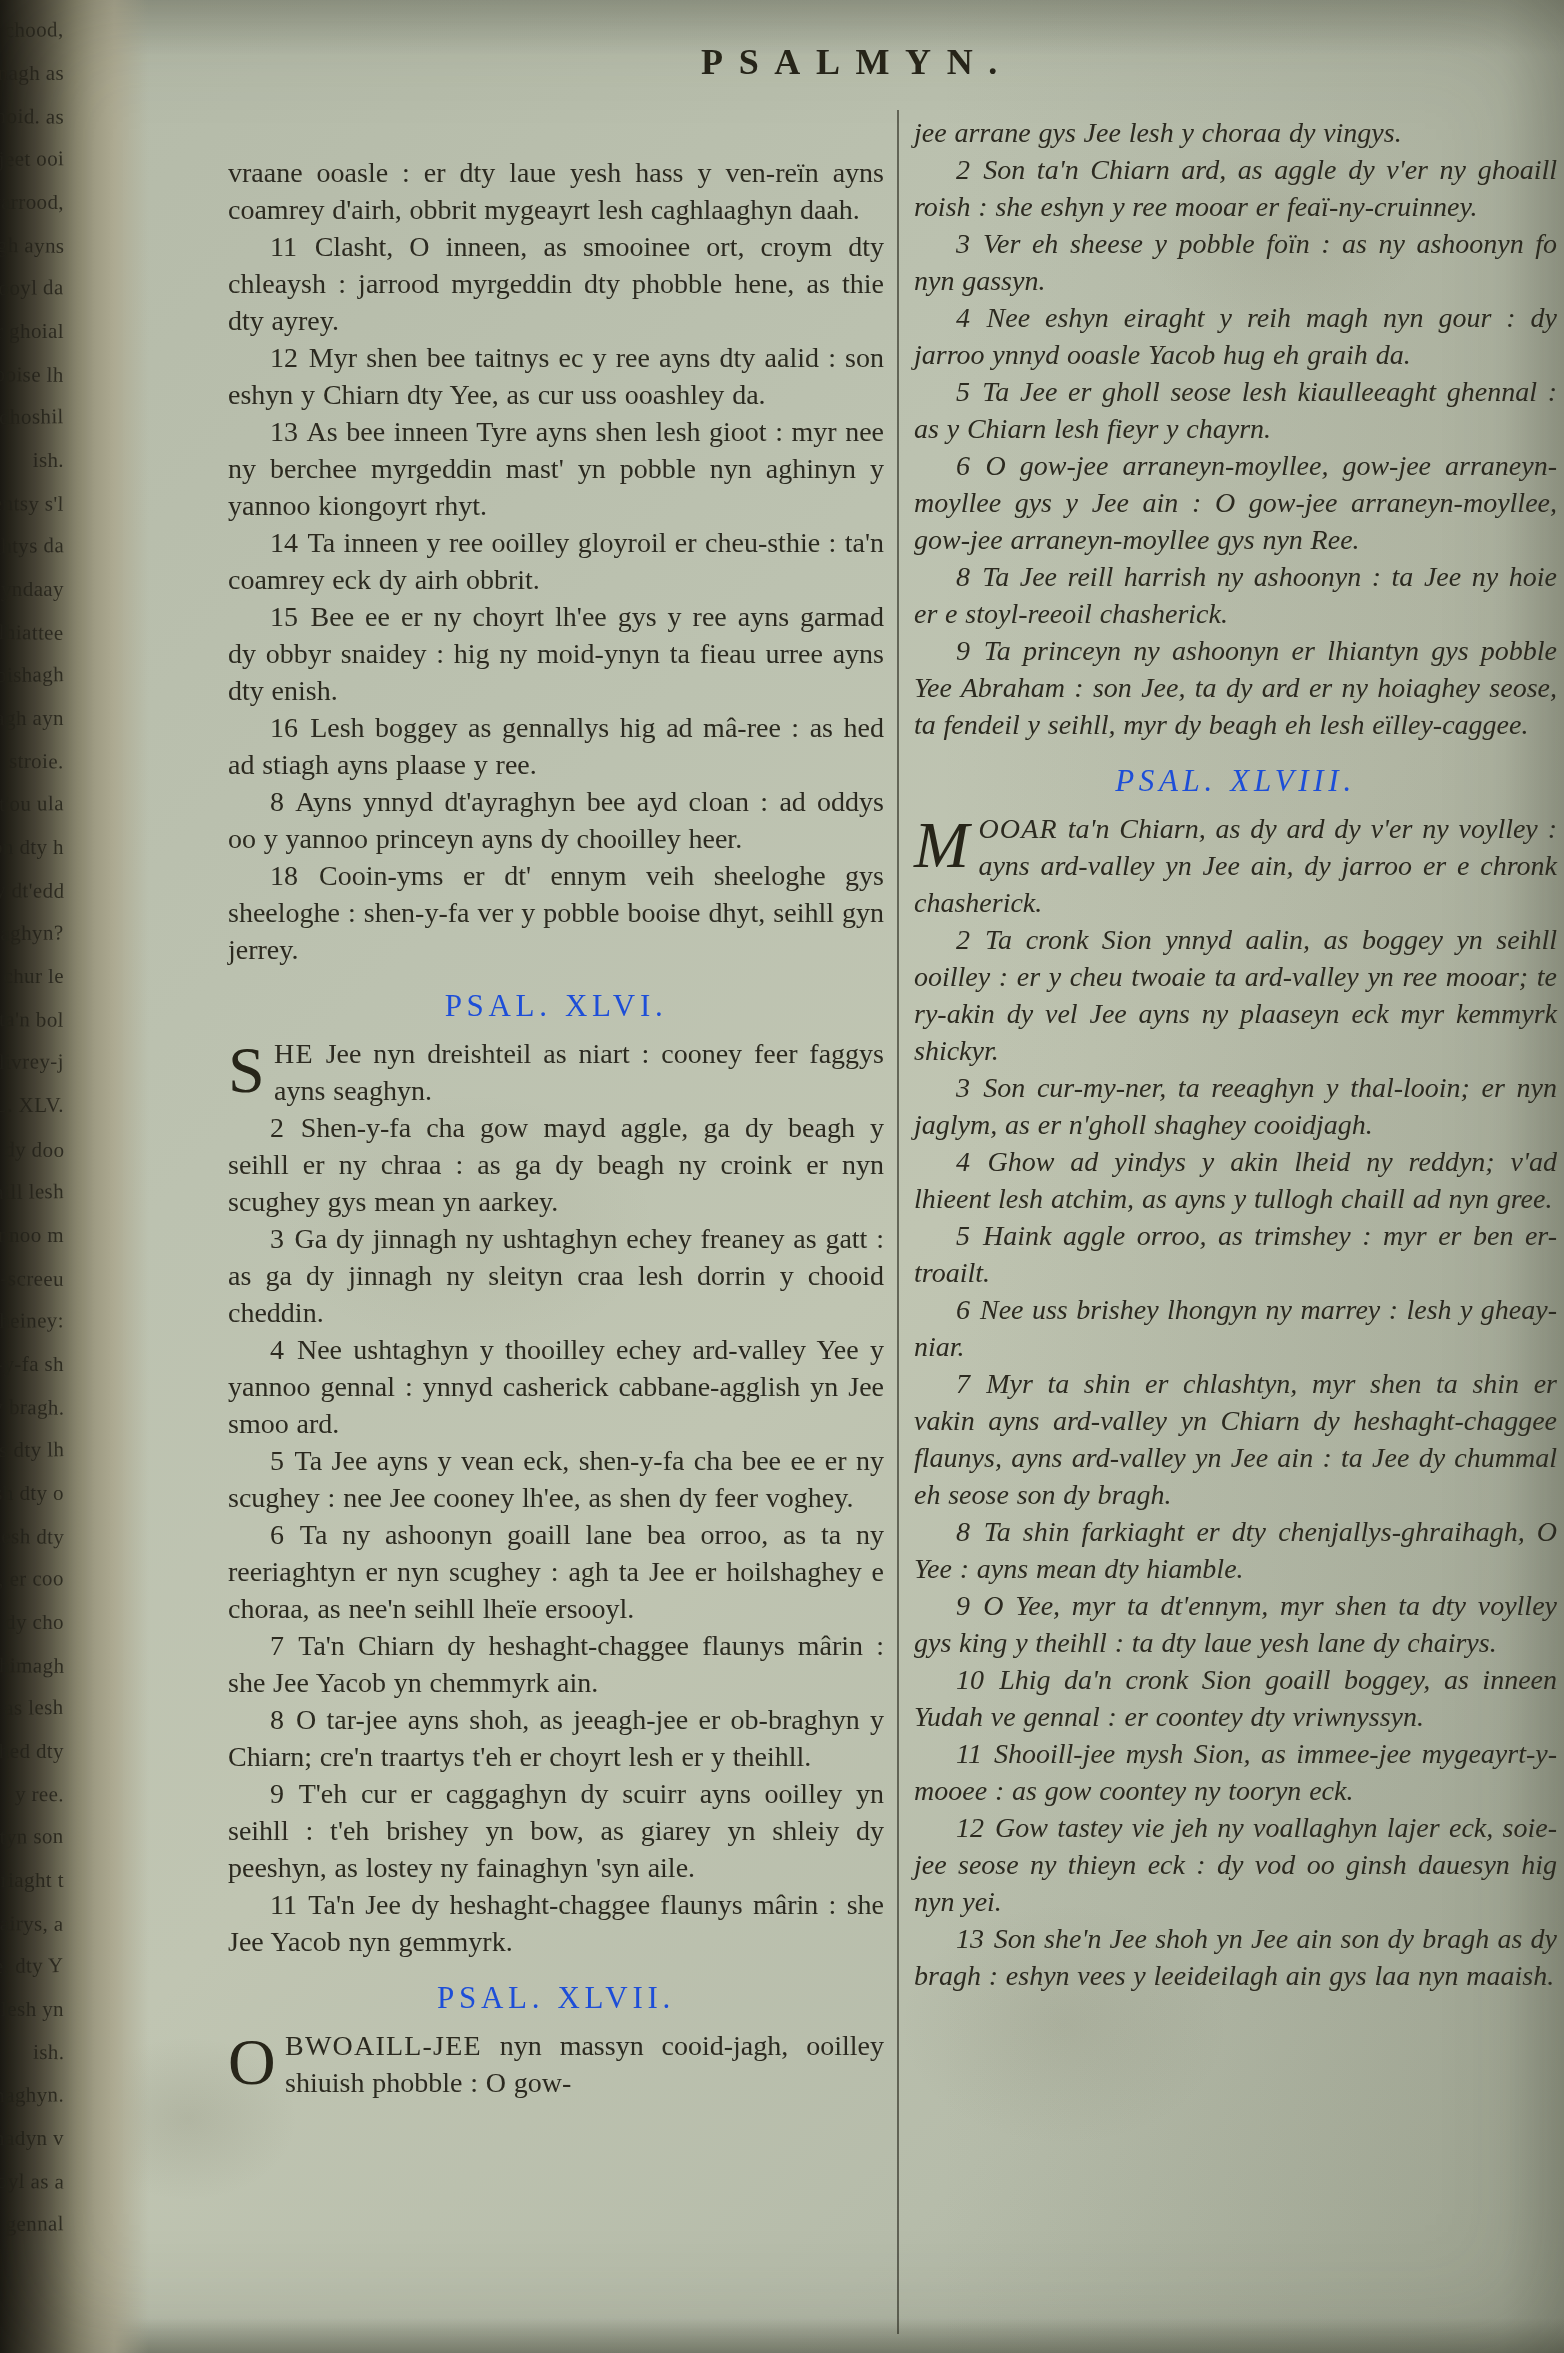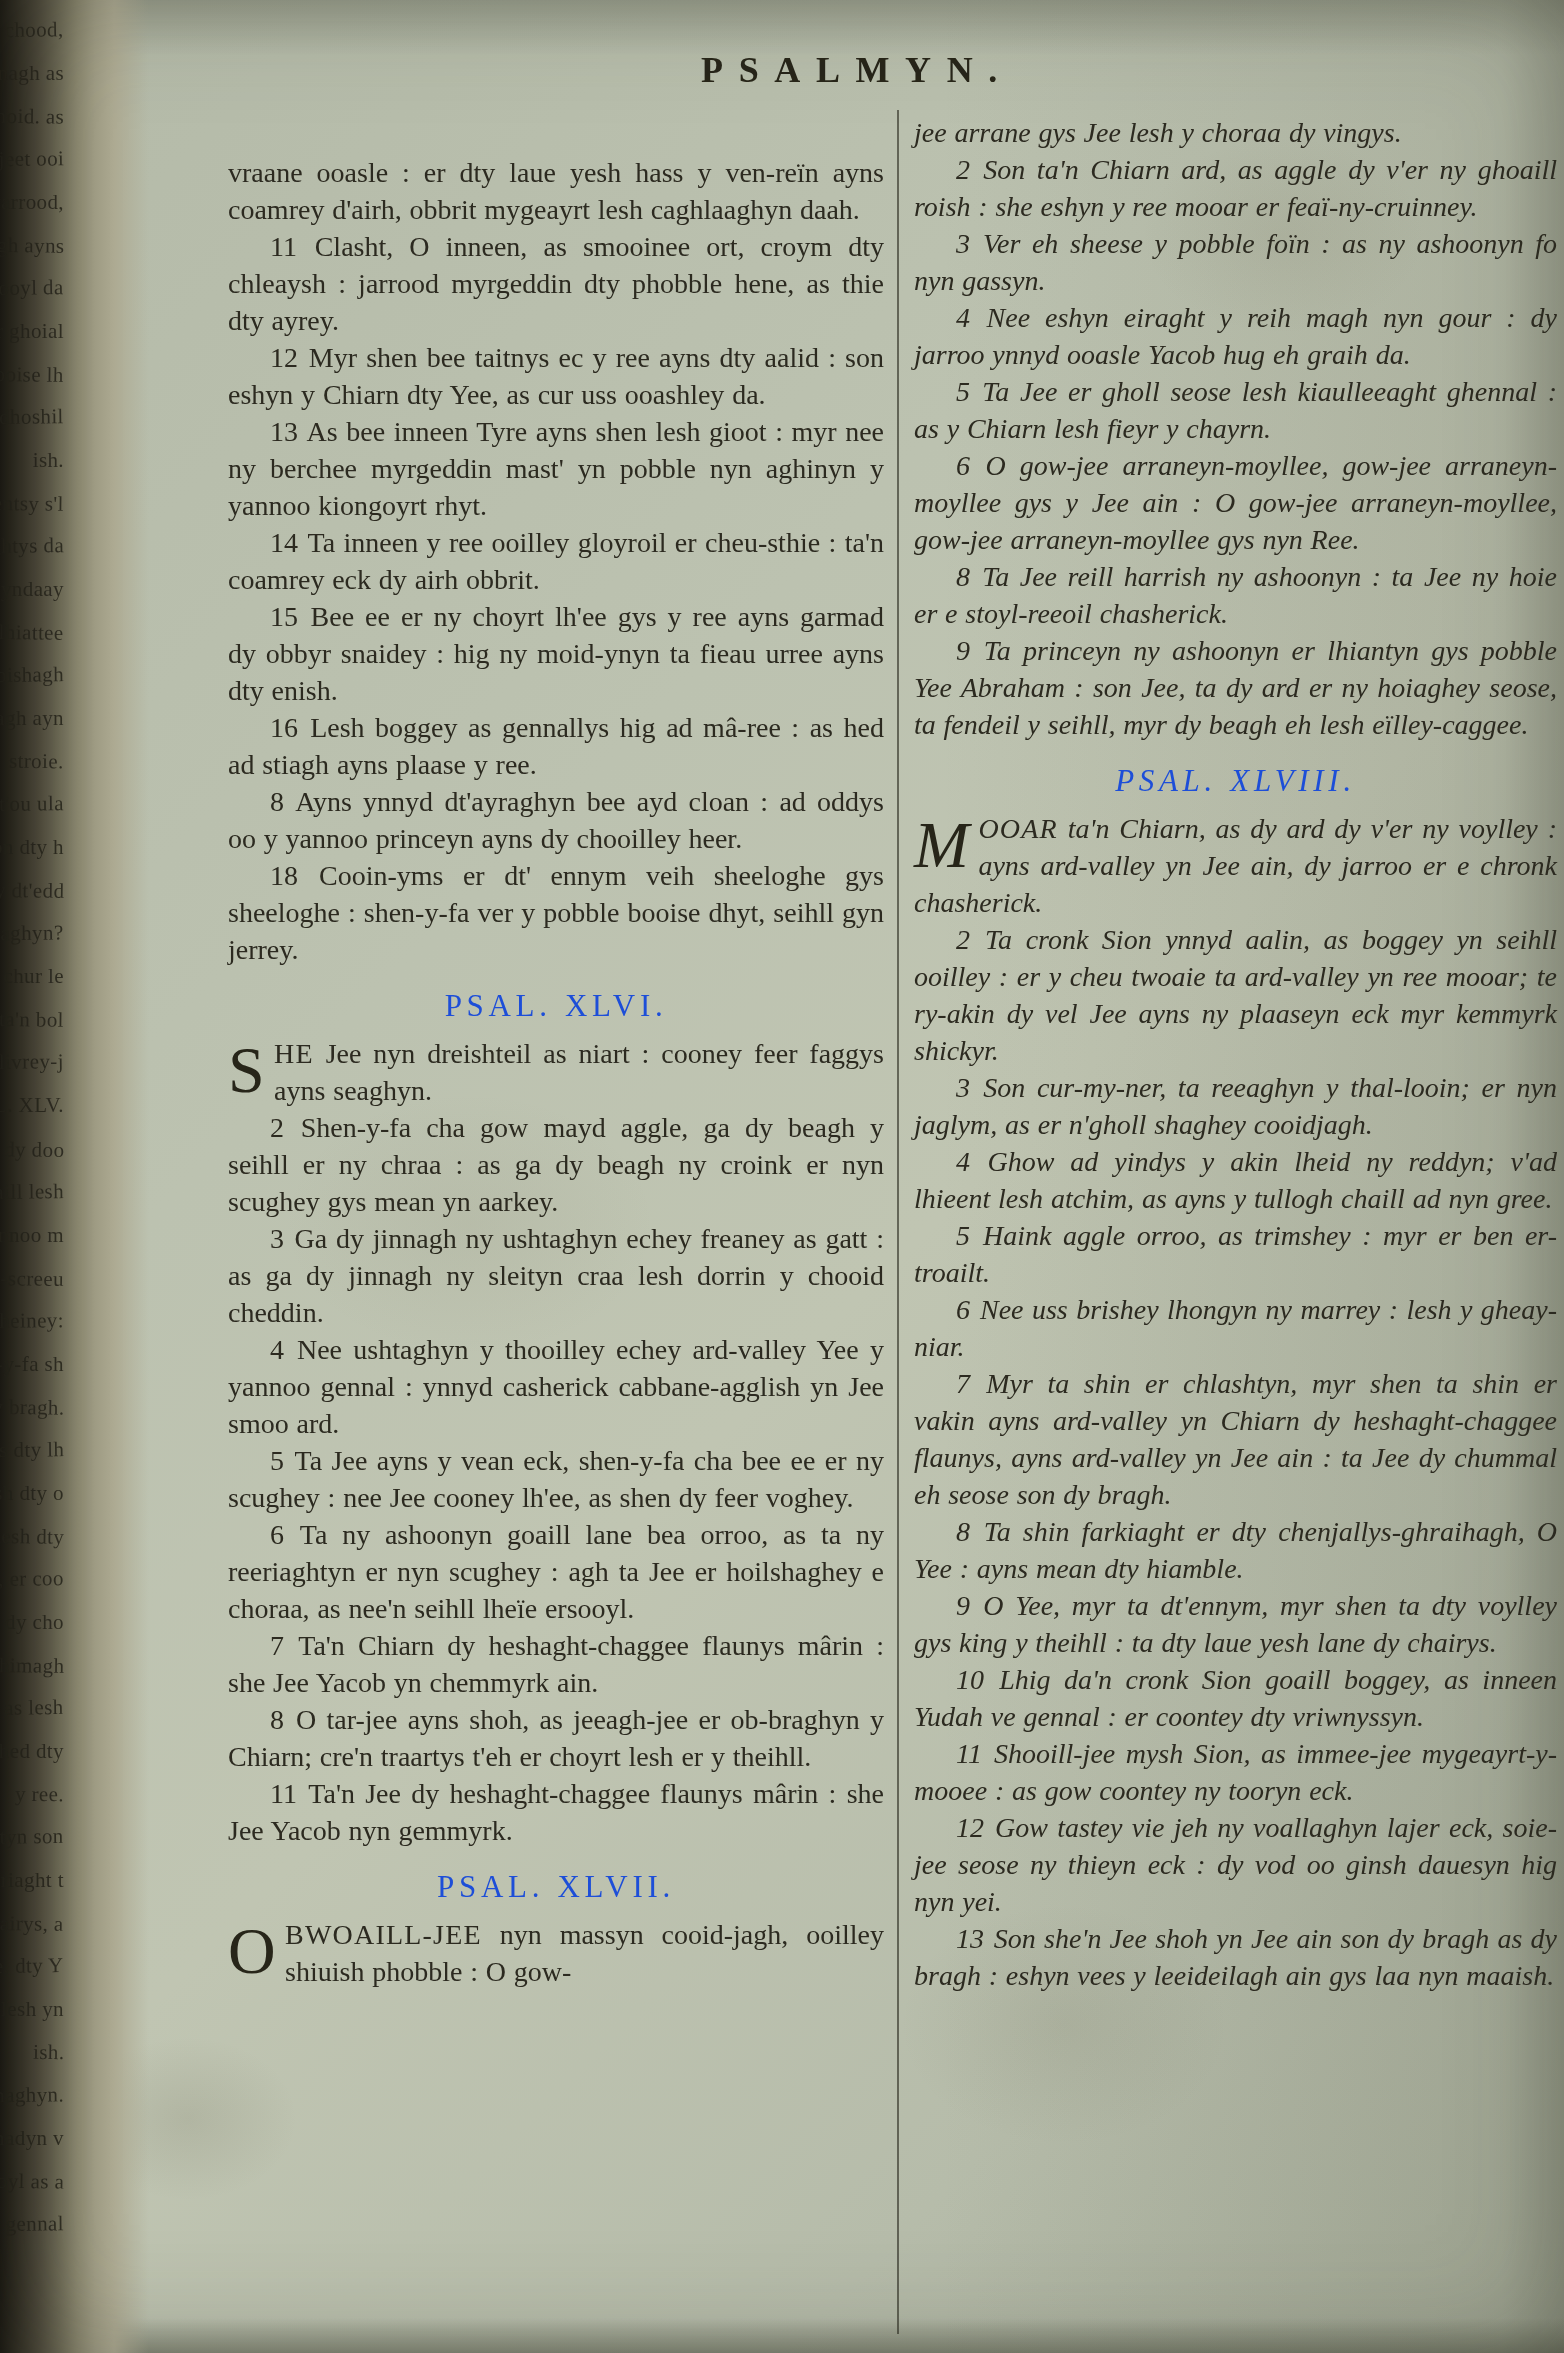--- a/index.html
+++ b/index.html
@@ -54,21 +54,21 @@
   }
 
   .vignette {
     position: absolute; inset: 0; pointer-events: none;
     box-shadow: inset 0 0 117px rgba(48,48,36,0.30);
   }
 
   
   .header {
     position: absolute; left: 149px; right: 0; top: 41px;
-    margin: 8px; text-align: center;
+    margin: 0; text-align: center;
     font-size: 36px; font-weight: 700; letter-spacing: 15.6px;
     color: #272519;
   }
 
   
   .divider {
     position: absolute; left: 897px; top: 110px; bottom: 20.3px; width: 1.6px;
     background: rgba(44,44,33,0.62);
   }
 
@@ -175,20 +175,21 @@
       <p class="verse"><span class="verse-num">18</span> Cooin-yms er dt' ennym veih sheeloghe gys sheeloghe : shen-y-fa ver y pobble booise dhyt, seihll gyn jerrey.</p>
       <h2 class="psalm-heading">PSAL. XLVI.</h2>
       <p class="verse no-indent"><span class="dropcap">S</span><span class="lead-caps">HE</span> Jee nyn dreishteil as niart : cooney feer faggys ayns seaghyn.</p>
       <p class="verse"><span class="verse-num">2</span> Shen-y-fa cha gow mayd aggle, ga dy beagh y seihll er ny chraa : as ga dy beagh ny croink er nyn scughey gys mean yn aarkey.</p>
       <p class="verse"><span class="verse-num">3</span> Ga dy jinnagh ny ushtaghyn echey freaney as gatt : as ga dy jinnagh ny sleityn craa lesh dorrin y chooid cheddin.</p>
       <p class="verse"><span class="verse-num">4</span> Nee ushtaghyn y thooilley echey ard-valley Yee y yannoo gennal : ynnyd casherick cabbane-agglish yn Jee smoo ard.</p>
       <p class="verse"><span class="verse-num">5</span> Ta Jee ayns y vean eck, shen-y-fa cha bee ee er ny scughey : nee Jee cooney lh'ee, as shen dy feer voghey.</p>
       <p class="verse"><span class="verse-num">6</span> Ta ny ashoonyn goaill lane bea orroo, as ta ny reeriaghtyn er nyn scughey : agh ta Jee er hoilshaghey e choraa, as nee'n seihll lheïe ersooyl.</p>
       <p class="verse"><span class="verse-num">7</span> Ta'n Chiarn dy heshaght-chaggee flaunys mârin : she Jee Yacob yn chemmyrk ain.</p>
       <p class="verse"><span class="verse-num">8</span> O tar-jee ayns shoh, as jeeagh-jee er ob-braghyn y Chiarn; cre'n traartys t'eh er choyrt lesh er y theihll.</p>
+      <p class="verse"><span class="verse-num">9</span> T'eh cur er caggaghyn dy scuirr ayns ooilley yn seihll : t'eh brishey yn bow, as giarey yn shleiy dy peeshyn, as lostey ny fainaghyn 'syn aile.</p>
       <p class="verse"><span class="verse-num">11</span> Ta'n Jee dy heshaght-chaggee flaunys mârin : she Jee Yacob nyn gemmyrk.</p>
       <h2 class="psalm-heading">PSAL. XLVII.</h2>
       <p class="verse no-indent"><span class="dropcap">O</span><span class="lead-caps">BWOAILL-JEE</span> nyn massyn cooid-jagh, ooilley shiuish phobble : O gow-</p>
     </div>
   <div class="col col-right">
       <p class="verse no-indent">jee arrane gys Jee lesh y choraa dy vingys.</p>
       <p class="verse"><span class="verse-num">2</span> Son ta'n Chiarn ard, as aggle dy v'er ny ghoaill roish : she eshyn y ree mooar er feaï-ny-cruinney.</p>
       <p class="verse"><span class="verse-num">3</span> Ver eh sheese y pobble foïn : as ny ashoonyn fo nyn gassyn.</p>
       <p class="verse"><span class="verse-num">4</span> Nee eshyn eiraght y reih magh nyn gour : dy jarroo ynnyd ooasle Yacob hug eh graih da.</p>
       <p class="verse"><span class="verse-num">5</span> Ta Jee er gholl seose lesh kiaulleeaght ghennal : as y Chiarn lesh fieyr y chayrn.</p>

